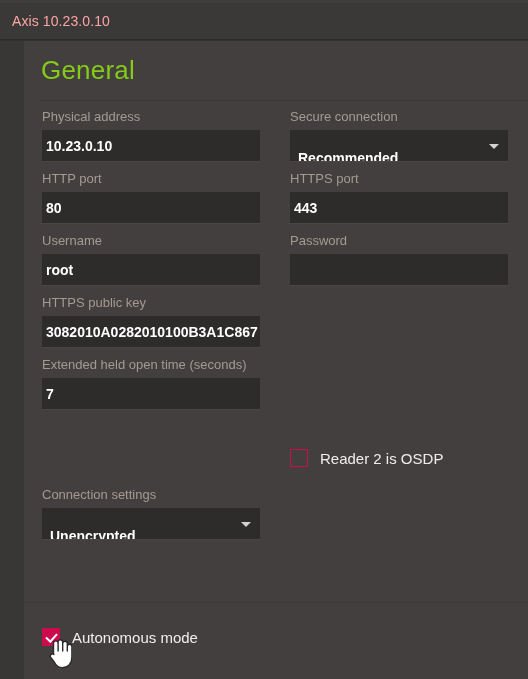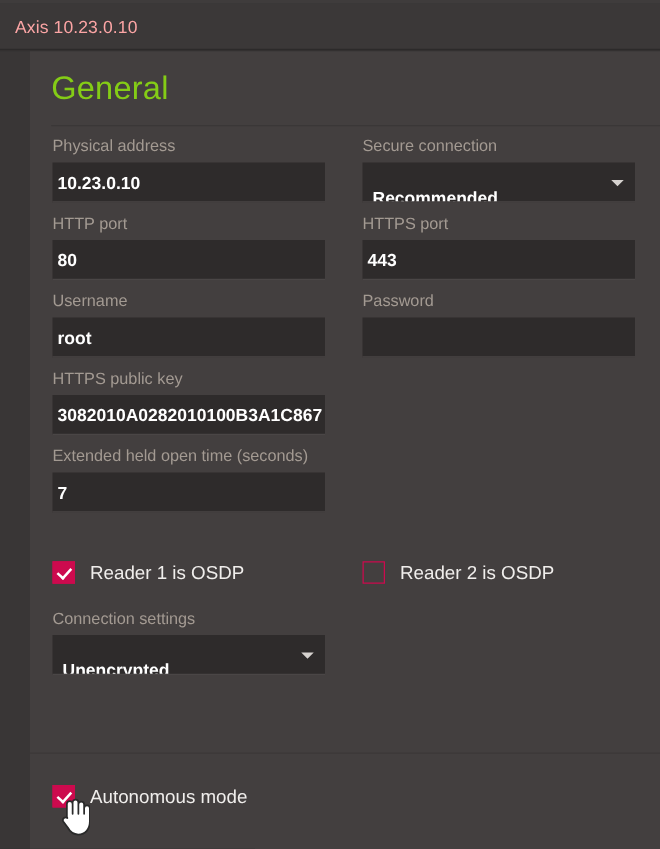--- a/index.html
+++ b/index.html
@@ -290,24 +290,20 @@
 
       <div class="form-row">
         <div class="field col-left">
           <span class="field-label">Extended held open time (seconds)</span>
           <div class="field-input">7</div>
         </div>
       </div>
 
     </div>
 
-    <div class="check-row" style="left:18px; top:408px;">
-      <span class="checkbox checked"></span>
-      <span class="check-label">Reader 1 is OSDP</span>
-    </div>
 
     <div class="check-row" style="left:266px; top:408px;justify-content:space-between;">
       <span class="checkbox"></span>
       <span class="check-label">Reader 2 is OSDP</span>
     </div>
 
     <div class="field" style="left:18px; top:446px; width:218px;">
       <span class="field-label">Connection settings</span>
       <div class="field-select">
         <span>Unencrypted</span>

